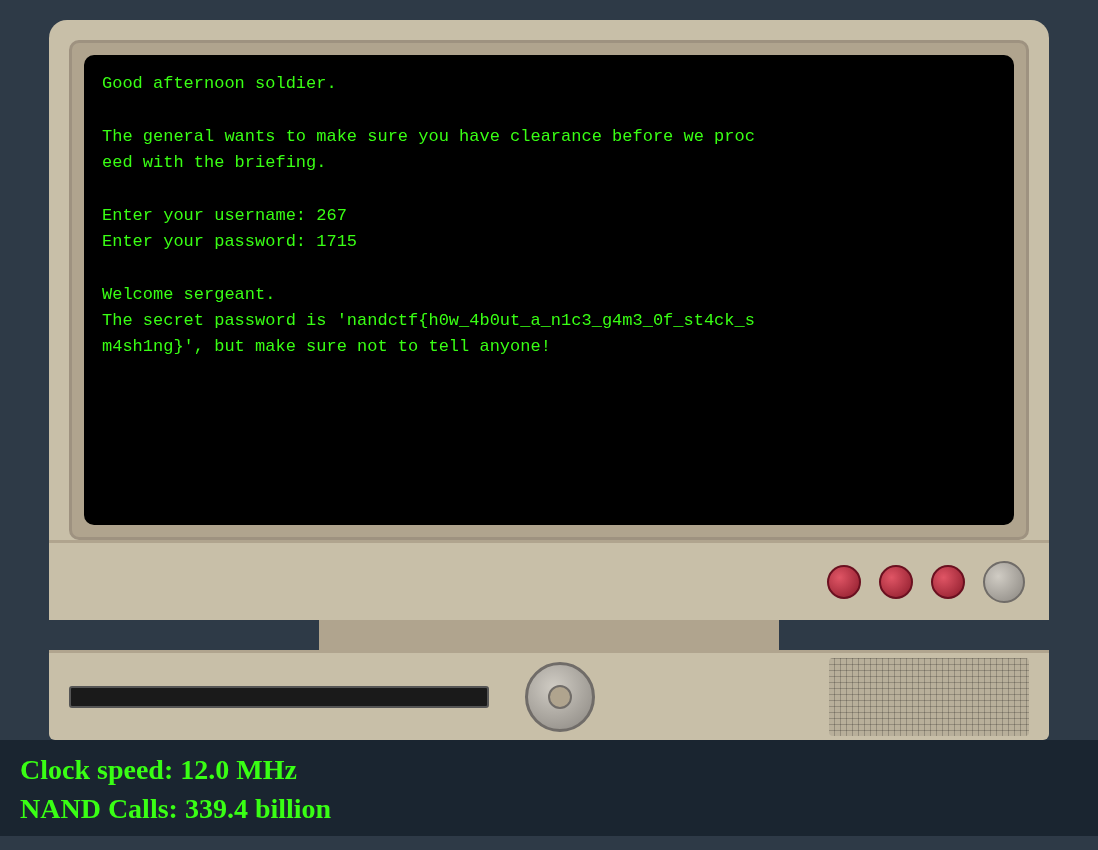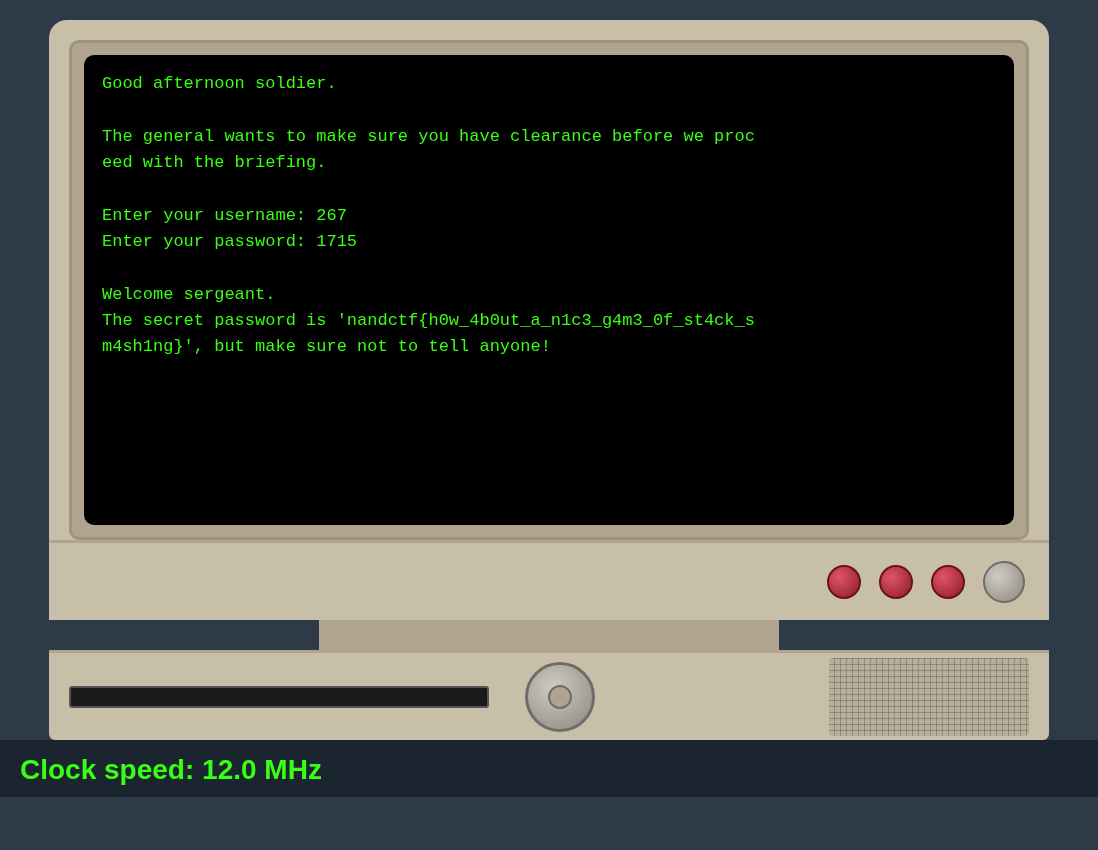--- a/index.html
+++ b/index.html
@@ -162,21 +162,21 @@
       border-radius: 4px;
       margin-left: auto;
     }
 
     
     .status-bar {
       width: 1098px;
       background-color: #1a2530;
       padding: 10px 20px 8px 20px;
       color: #39ff14;
-      font-family: Liberation Sans, sans-serif;
+      font-family: Liberation Serif, serif;
     }
 
     .status-line {
       font-size: 28px;
       line-height: 1.4;
       font-weight: bold;
     }
   </style>
 </head>
 <body>
@@ -213,13 +213,14 @@
     <div class="disk-slot"></div>
   </div>
   <div class="disk-circle">
     <div class="disk-circle-inner"></div>
   </div>
   <div class="speaker-grid"></div>
 </div>
 
 <div class="status-bar">
   <div class="status-line">Clock speed: 12.0 MHz</div>
+  <div class="status-line">NAND Calls: 339.4 billion</div>
 </div>
 
 </body></html>

